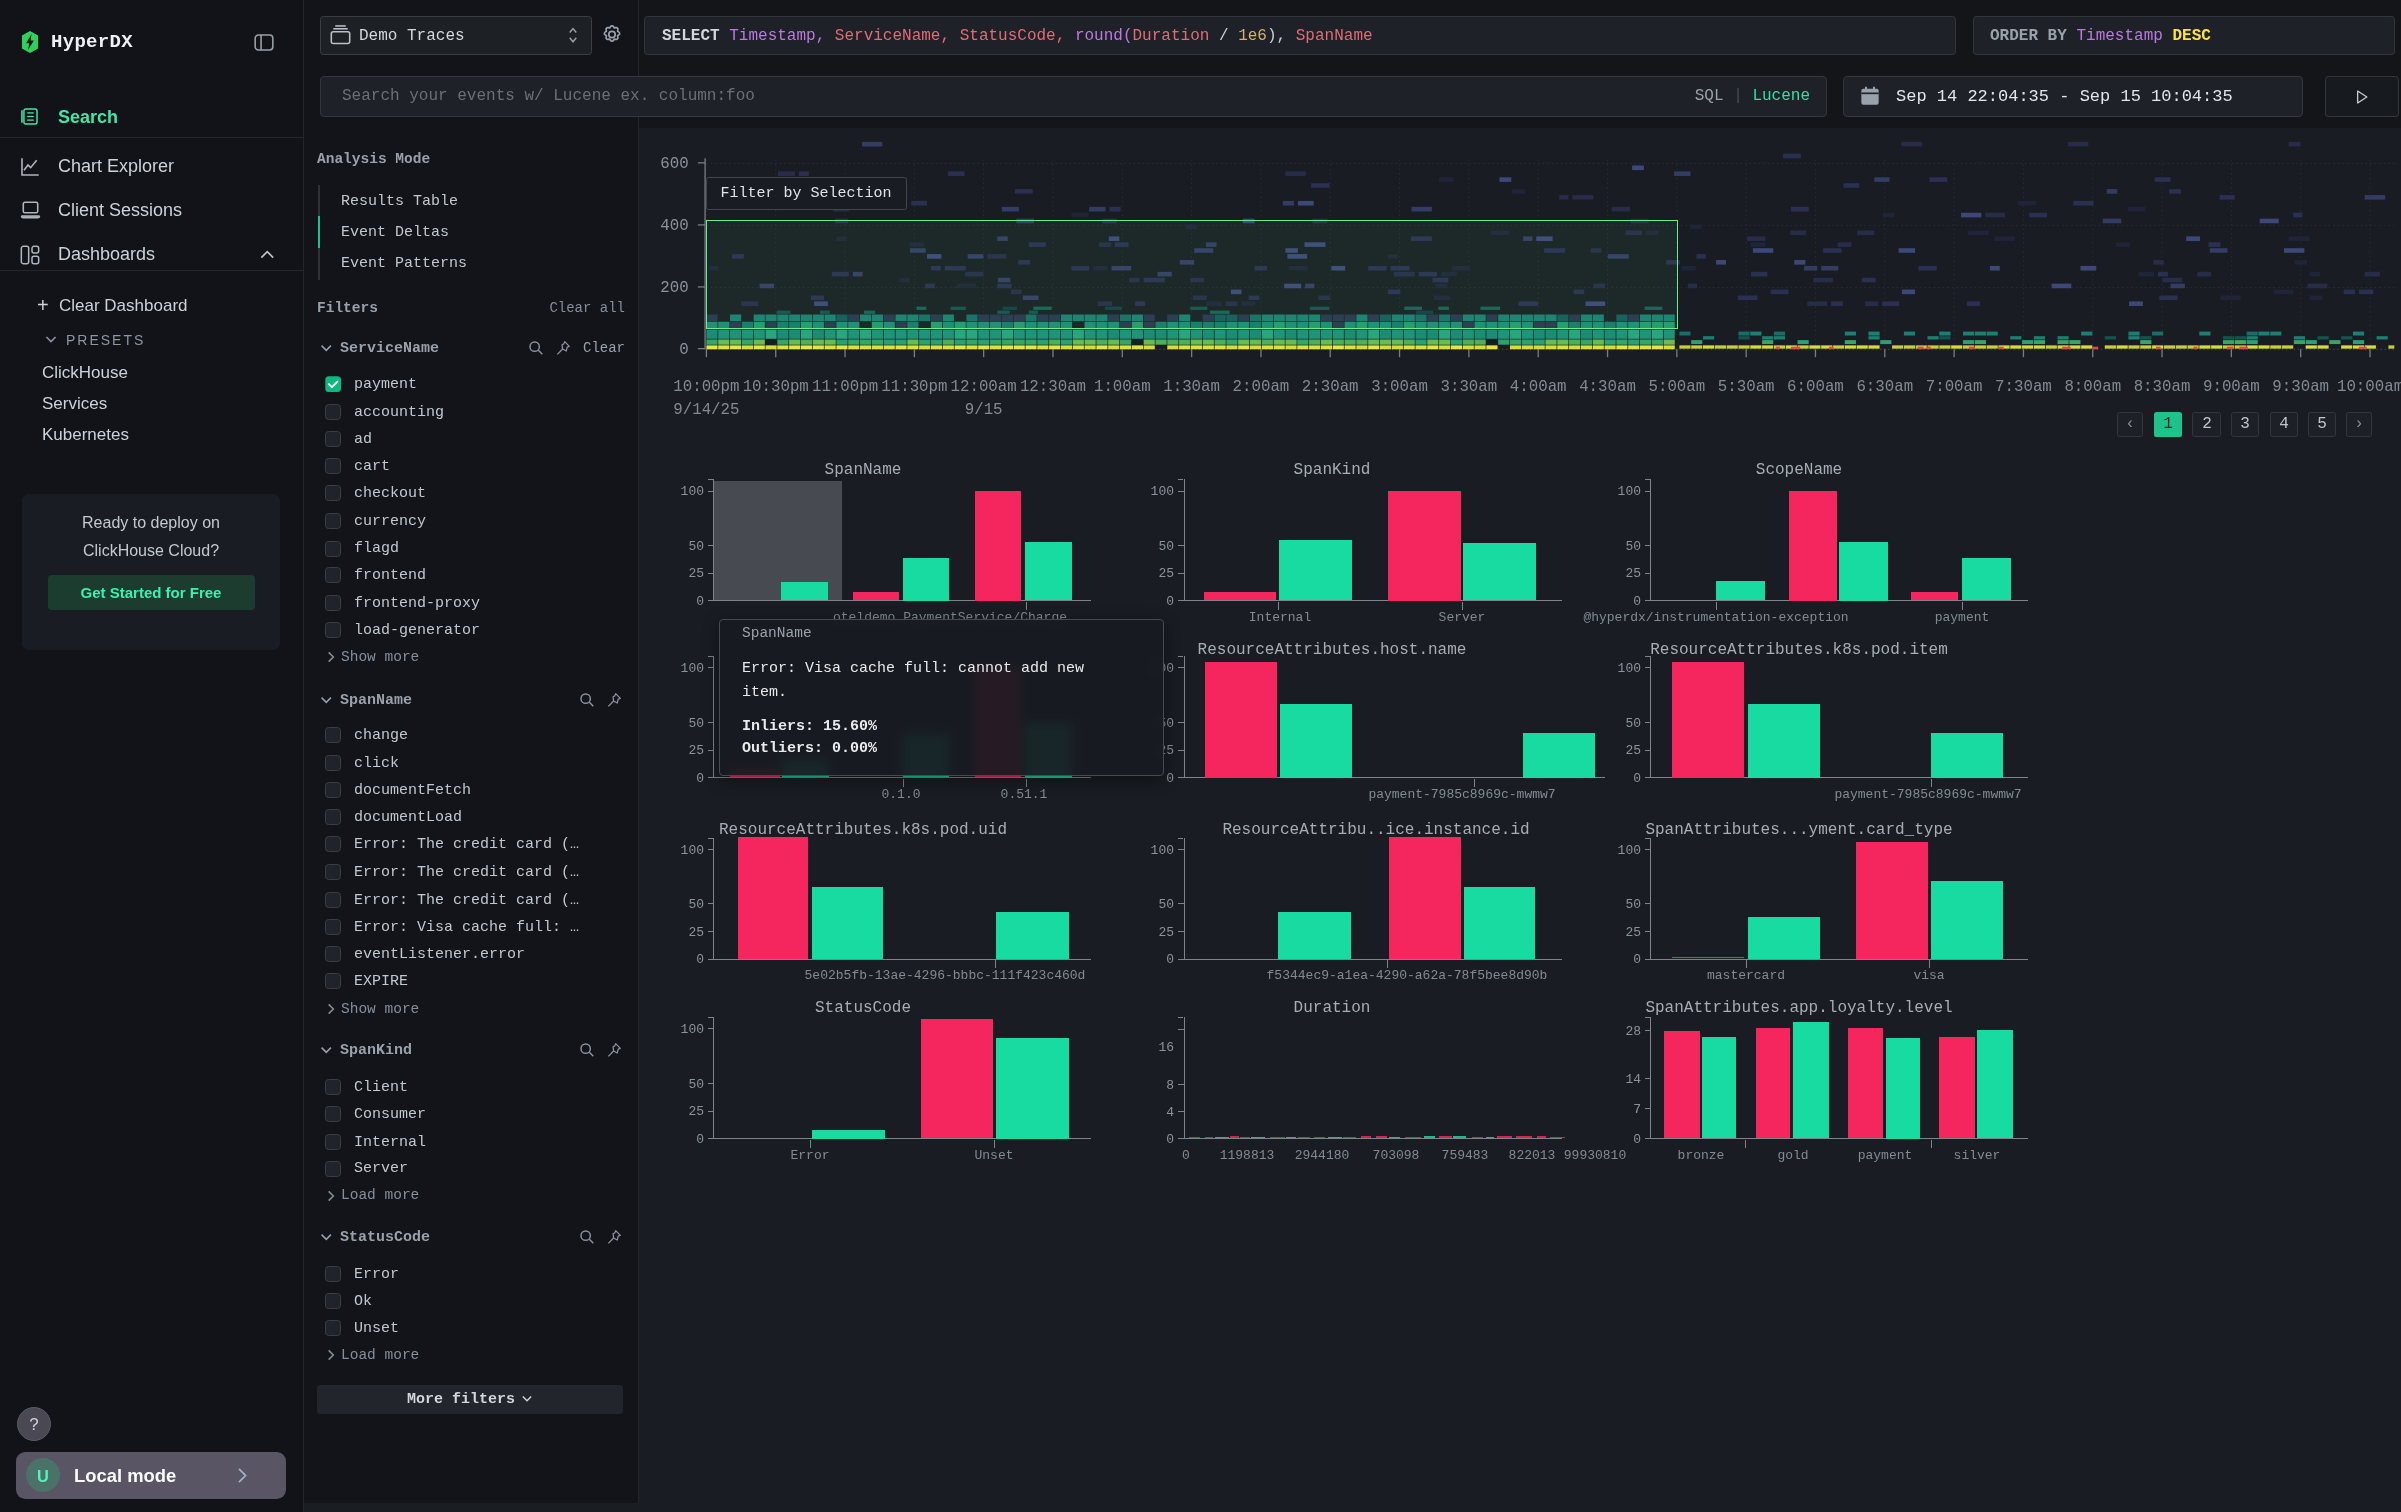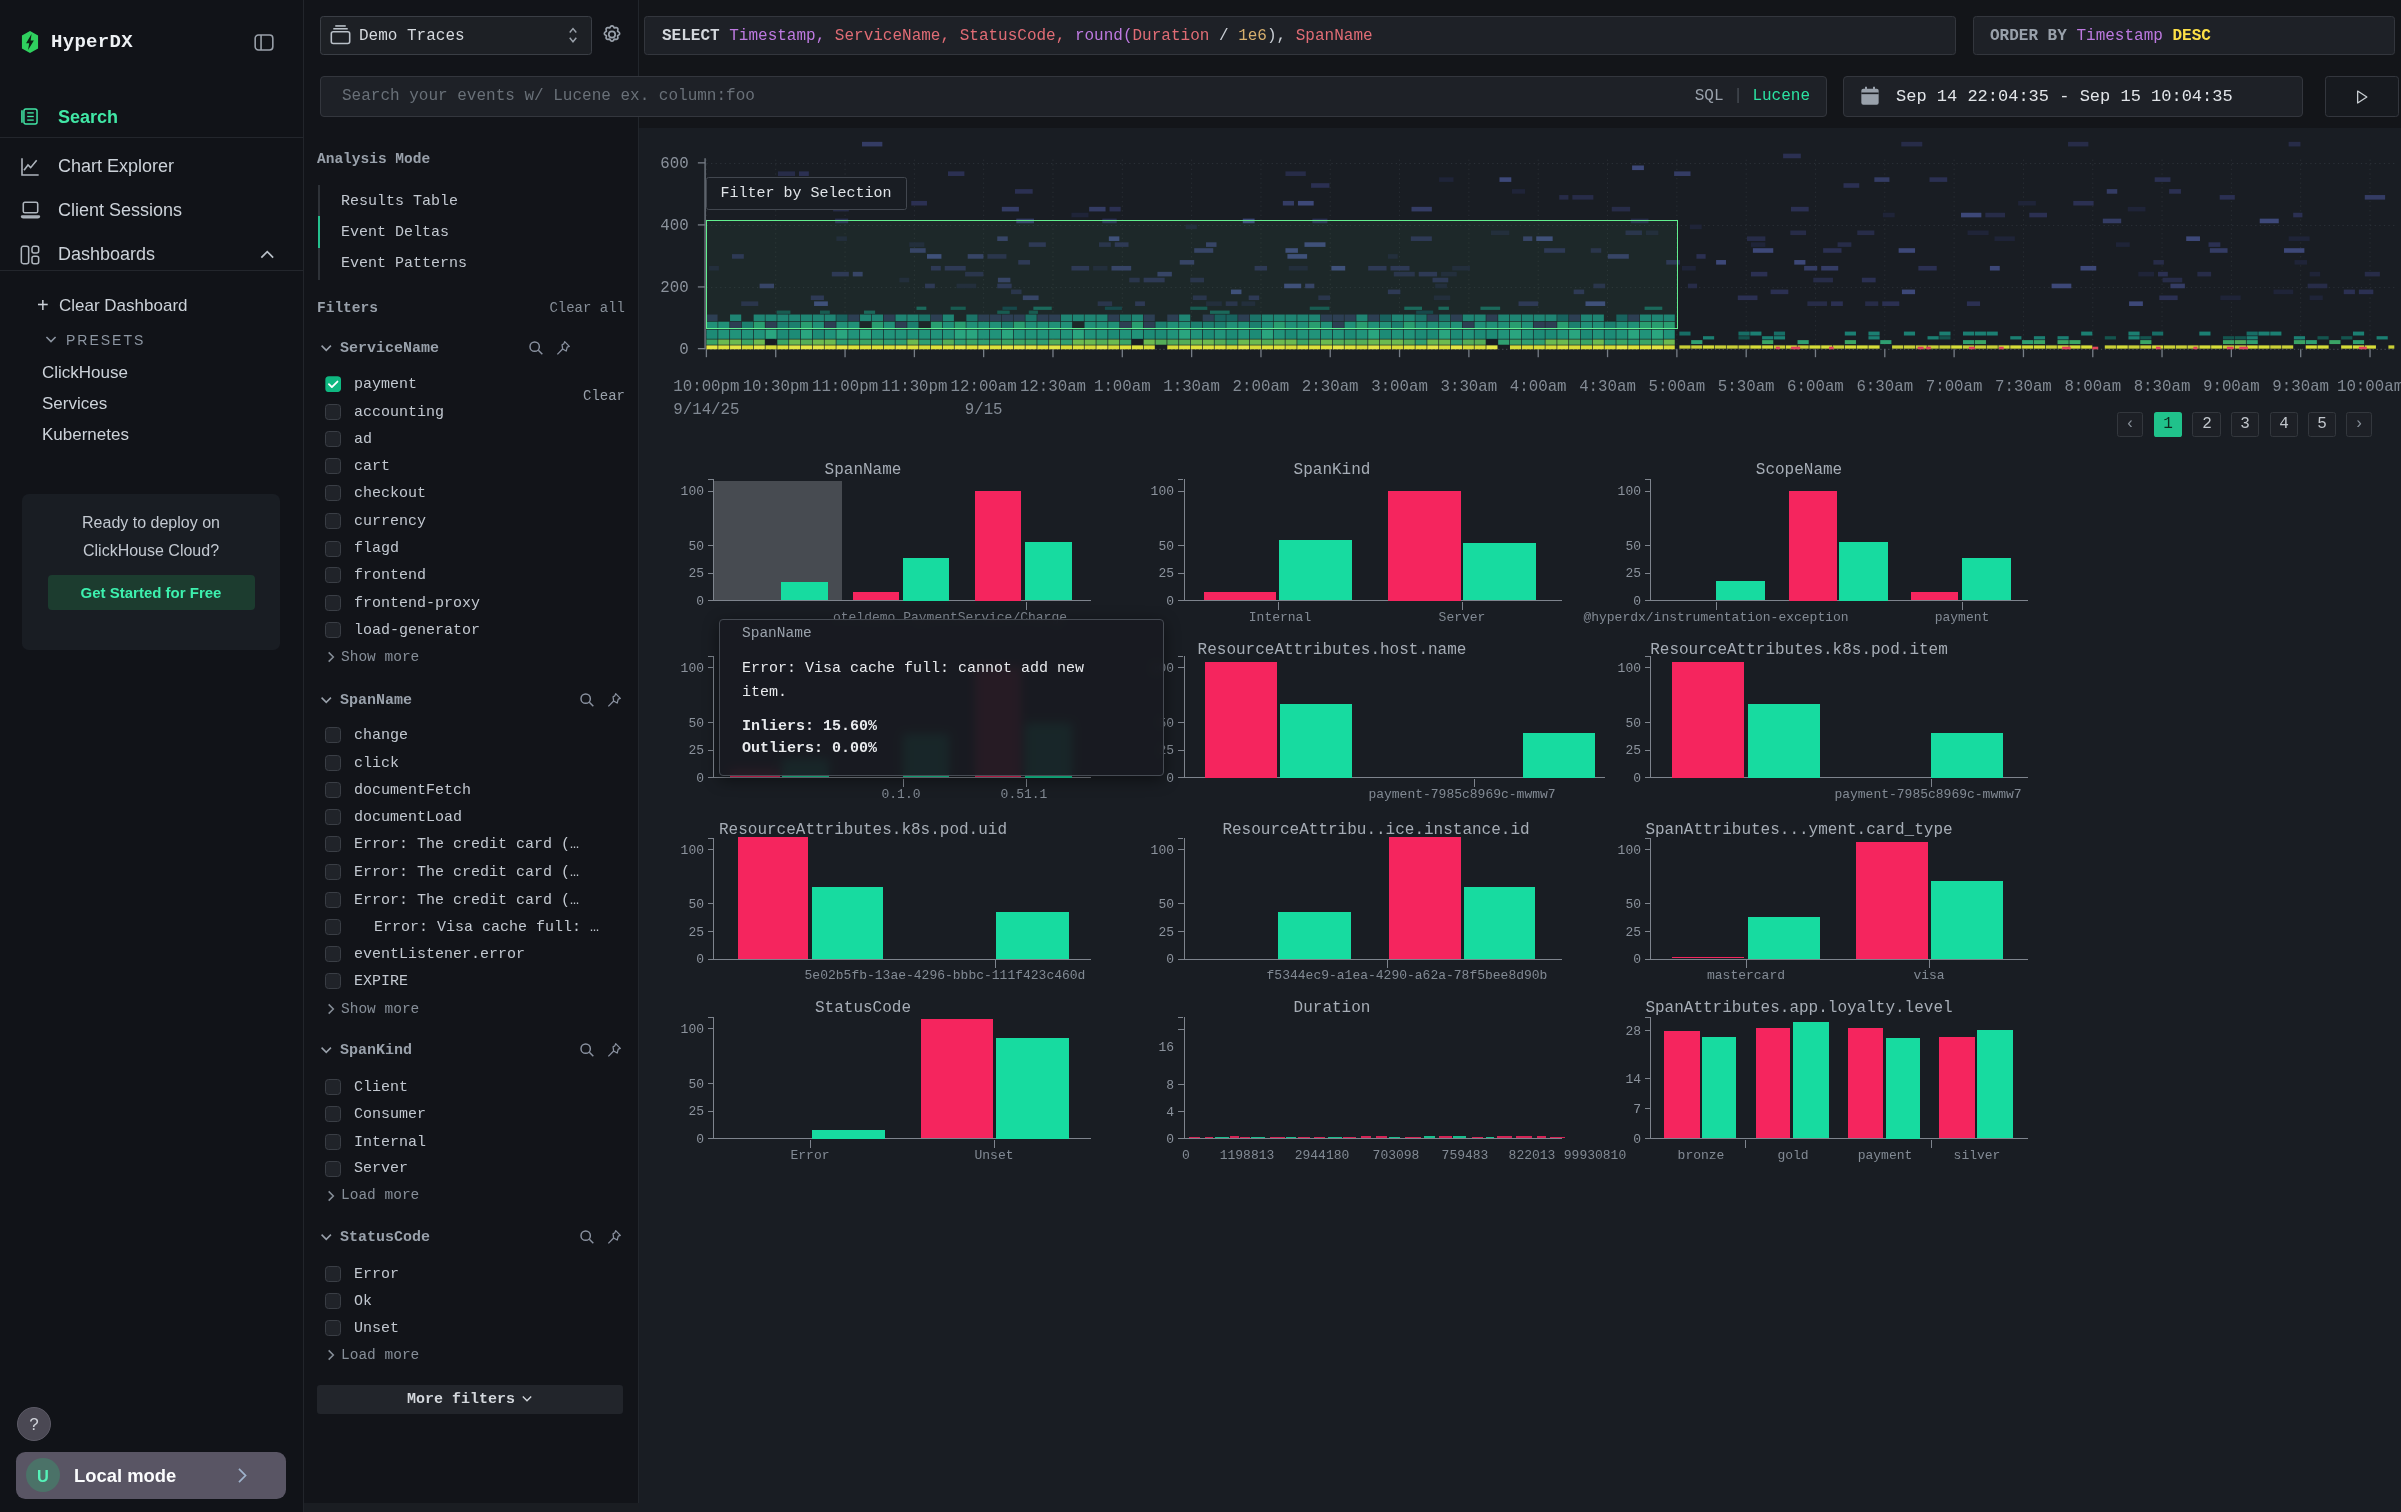--- a/index.html
+++ b/index.html
@@ -86,21 +86,21 @@
   </svg>
 <div class="abs" style="left:340px;top:348px;transform:translateY(-50%);white-space:nowrap;font:700 15px 'Liberation Mono',monospace;color:#99a1ab;">ServiceName</div>
 <svg class="abs" style="left:528px;top:340px" width="16" height="16" viewBox="0 0 24 24">
 <circle cx="10" cy="10" r="7" fill="none" stroke="#8a92a0" stroke-width="2.2"></circle>
 <line x1="15.5" y1="15.5" x2="21.5" y2="21.5" stroke="#8a92a0" stroke-width="2.2"></line>
   </svg>
 <svg class="abs" style="left:555px;top:340px" width="16" height="16" viewBox="0 0 24 24">
 <path d="M14.5 2.5 L21.5 9.5 L18.3 10.8 L16.8 16.6 L11.4 13.4 L10.6 7.2 L13.2 5.8 Z" fill="none" stroke="#8a92a0" stroke-width="1.9" stroke-linejoin="round"></path>
 <line x1="11.4" y1="13.4" x2="3.5" y2="21.5" stroke="#8a92a0" stroke-width="1.9"></line>
   </svg>
-<div class="abs" style="left:625px;top:348px;transform:translate(-100%,-50%);white-space:nowrap;font:400 14px 'Liberation Mono',monospace;color:#9aa2ac;margin-top:48px;">Clear</div>
+<div class="abs" style="left:625px;top:348px;transform:translate(-100%,-50%);white-space:nowrap;font:400 14px 'Liberation Mono',monospace;color:#9aa2ac;">Clear</div>
 <svg class="abs" style="left:325px;top:376px" width="16.4" height="16.4" viewBox="0 0 25 25">
 <rect x="0.5" y="0.5" width="24" height="24" rx="5.5" fill="#0fb881"></rect>
 <path d="M6 12.5 L10.5 17 L19 8.5" fill="none" stroke="#ffffff" stroke-width="2.8" stroke-linecap="round" stroke-linejoin="round"></path>
   </svg>
 <div class="abs" style="left:354px;top:384px;transform:translateY(-50%);white-space:nowrap;font:400 15px 'Liberation Mono',monospace;color:#c2c8d0;">payment</div>
 <div class="abs" style="left:325px;top:404px;width:16.4px;height:16.4px;background:#202329;border:1px solid #3a3e45;border-radius:3.6px;"></div>
 <div class="abs" style="left:354px;top:412px;transform:translateY(-50%);white-space:nowrap;font:400 15px 'Liberation Mono',monospace;color:#c2c8d0;">accounting</div>
 <div class="abs" style="left:325px;top:431px;width:16.4px;height:16.4px;background:#202329;border:1px solid #3a3e45;border-radius:3.6px;"></div>
 <div class="abs" style="left:354px;top:439px;transform:translateY(-50%);white-space:nowrap;font:400 15px 'Liberation Mono',monospace;color:#c2c8d0;">ad</div>
 <div class="abs" style="left:325px;top:458px;width:16.4px;height:16.4px;background:#202329;border:1px solid #3a3e45;border-radius:3.6px;"></div>
@@ -141,21 +141,21 @@
 <div class="abs" style="left:354px;top:790px;transform:translateY(-50%);white-space:nowrap;font:400 15px 'Liberation Mono',monospace;color:#c2c8d0;">documentFetch</div>
 <div class="abs" style="left:325px;top:809px;width:16.4px;height:16.4px;background:#202329;border:1px solid #3a3e45;border-radius:3.6px;"></div>
 <div class="abs" style="left:354px;top:817px;transform:translateY(-50%);white-space:nowrap;font:400 15px 'Liberation Mono',monospace;color:#c2c8d0;">documentLoad</div>
 <div class="abs" style="left:325px;top:836px;width:16.4px;height:16.4px;background:#202329;border:1px solid #3a3e45;border-radius:3.6px;"></div>
 <div class="abs" style="left:354px;top:844px;transform:translateY(-50%);white-space:nowrap;font:400 15px 'Liberation Mono',monospace;color:#c2c8d0;">Error: The credit card (…</div>
 <div class="abs" style="left:325px;top:864px;width:16.4px;height:16.4px;background:#202329;border:1px solid #3a3e45;border-radius:3.6px;"></div>
 <div class="abs" style="left:354px;top:872px;transform:translateY(-50%);white-space:nowrap;font:400 15px 'Liberation Mono',monospace;color:#c2c8d0;">Error: The credit card (…</div>
 <div class="abs" style="left:325px;top:892px;width:16.4px;height:16.4px;background:#202329;border:1px solid #3a3e45;border-radius:3.6px;"></div>
 <div class="abs" style="left:354px;top:900px;transform:translateY(-50%);white-space:nowrap;font:400 15px 'Liberation Mono',monospace;color:#c2c8d0;">Error: The credit card (…</div>
 <div class="abs" style="left:325px;top:919px;width:16.4px;height:16.4px;background:#202329;border:1px solid #3a3e45;border-radius:3.6px;"></div>
-<div class="abs" style="left:354px;top:927px;transform:translateY(-50%);white-space:nowrap;font:400 15px 'Liberation Mono',monospace;color:#c2c8d0;margin-left:20px;">Error: Visa cache full: …</div>
+<div class="abs" style="left:354px;top:927px;transform:translateY(-50%);white-space:nowrap;font:400 15px 'Liberation Mono',monospace;color:#c2c8d0;">Error: Visa cache full: …</div>
 <div class="abs" style="left:325px;top:946px;width:16.4px;height:16.4px;background:#202329;border:1px solid #3a3e45;border-radius:3.6px;"></div>
 <div class="abs" style="left:354px;top:954px;transform:translateY(-50%);white-space:nowrap;font:400 15px 'Liberation Mono',monospace;color:#c2c8d0;">eventListener.error</div>
 <div class="abs" style="left:325px;top:973px;width:16.4px;height:16.4px;background:#202329;border:1px solid #3a3e45;border-radius:3.6px;"></div>
 <div class="abs" style="left:354px;top:981px;transform:translateY(-50%);white-space:nowrap;font:400 15px 'Liberation Mono',monospace;color:#c2c8d0;">EXPIRE</div>
 <svg class="abs" style="left:327px;top:1003px" width="8" height="12" viewBox="0 0 12 18">
 <path d="M2.5 2 L9.5 9 L2.5 16" fill="none" stroke="#868e98" stroke-width="2.3"></path>
   </svg>
 <div class="abs" style="left:341px;top:1009px;transform:translateY(-50%);white-space:nowrap;font:400 14.5px 'Liberation Mono',monospace;color:#868e98;">Show more</div>
 <svg class="abs" style="left:320px;top:1046px" width="12.5" height="8" viewBox="0 0 18 12">
 <path d="M2 2.5 L9 9.5 L16 2.5" fill="none" stroke="#99a1ab" stroke-width="2.3"></path>

